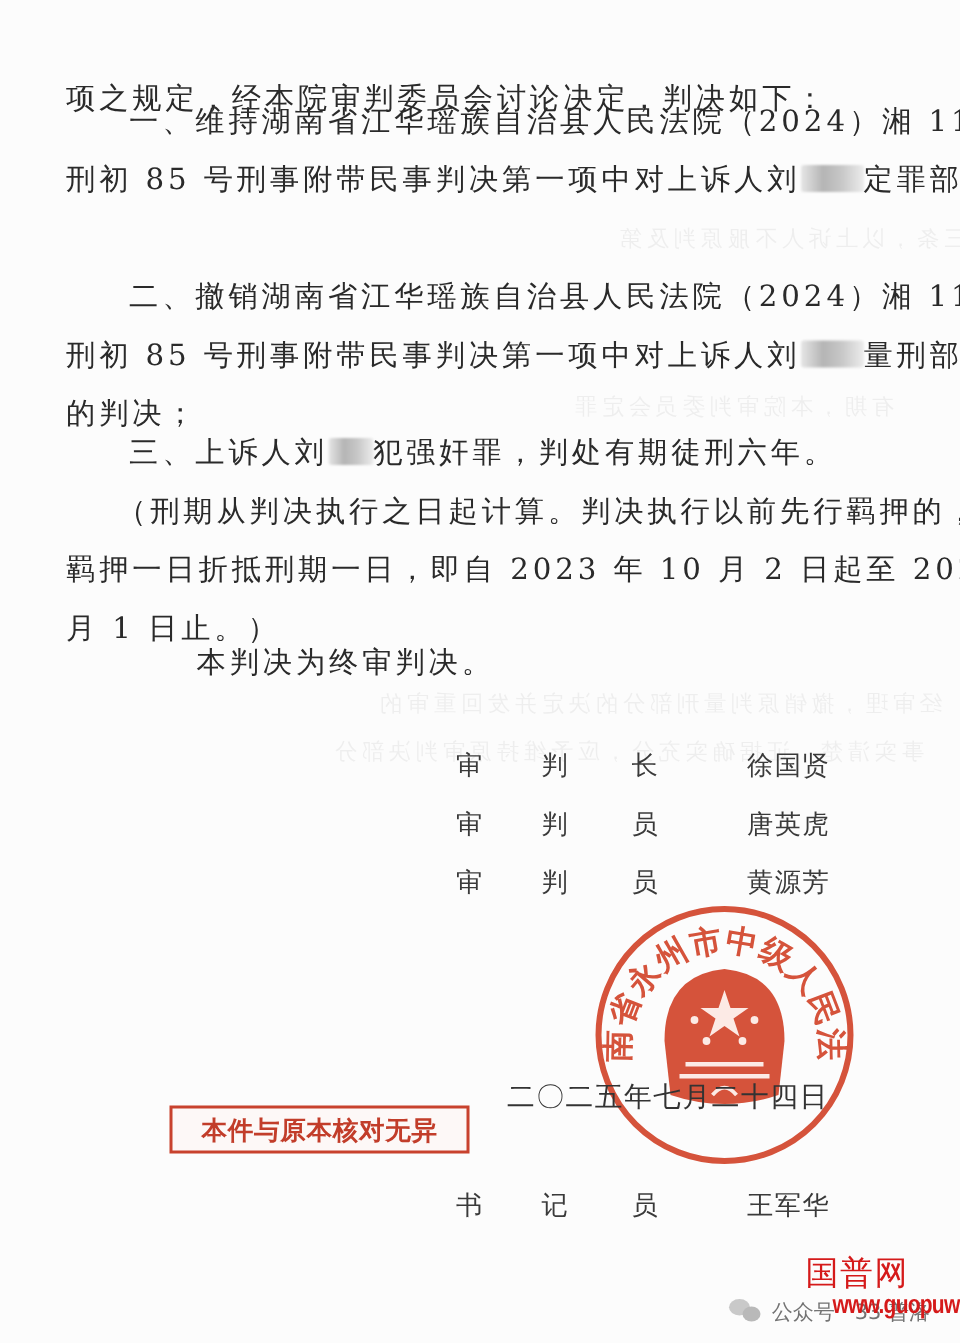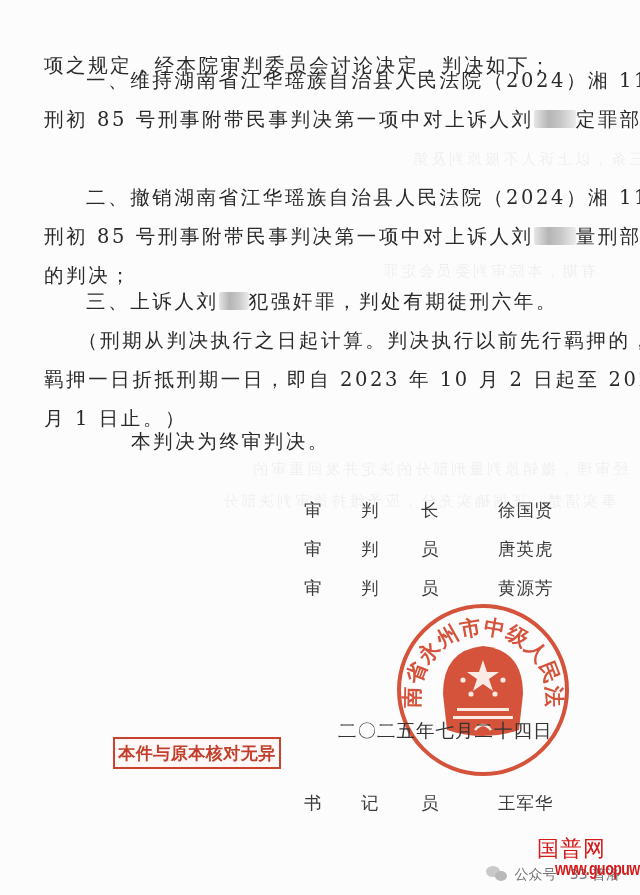--- a/index.html
+++ b/index.html
@@ -25,21 +25,21 @@
     filter: blur(0.6px); border-radius: 2px;
   }
   .sig-row { position: absolute; left: 304px; font-size: 17.5px; color: #3a3a3a; height: 22px; }
   .sig-row span { position: absolute; top: 0; white-space: nowrap; }
   .date {
     position: absolute; left: 338px; top: 718px; font-size: 18.5px; color: #333;
     letter-spacing: 1px; font-family: "DejaVu Sans", sans-serif; white-space: nowrap; z-index: 3;
   }
   .seal { position: absolute; left: 395px; top: 602px; width: 176px; height: 176px; z-index: 2; opacity: 0.92; }
   .copy-stamp {
-    position: absolute; left: 113px; top: 737px; width: 168px; height: 32px;
+    position: absolute; left: 113px; top: 737px; width: 200px; height: 32px;
     border: 2.5px solid #c8422e; color: #c23d2a; font-weight: bold;
     font-family: "DejaVu Sans", sans-serif; font-size: 17px; letter-spacing: 0.5px;
     display: flex; align-items: center; justify-content: center; box-sizing: border-box;
     background: rgba(255,240,235,0.3);
   }
   .watermark-cn {
     position: absolute; left: 537px; top: 834px; color: #d51a1a; font-size: 22px;
     font-weight: normal; letter-spacing: 1px; font-family: "DejaVu Serif", serif; z-index: 5;
   }
   .watermark-url {

